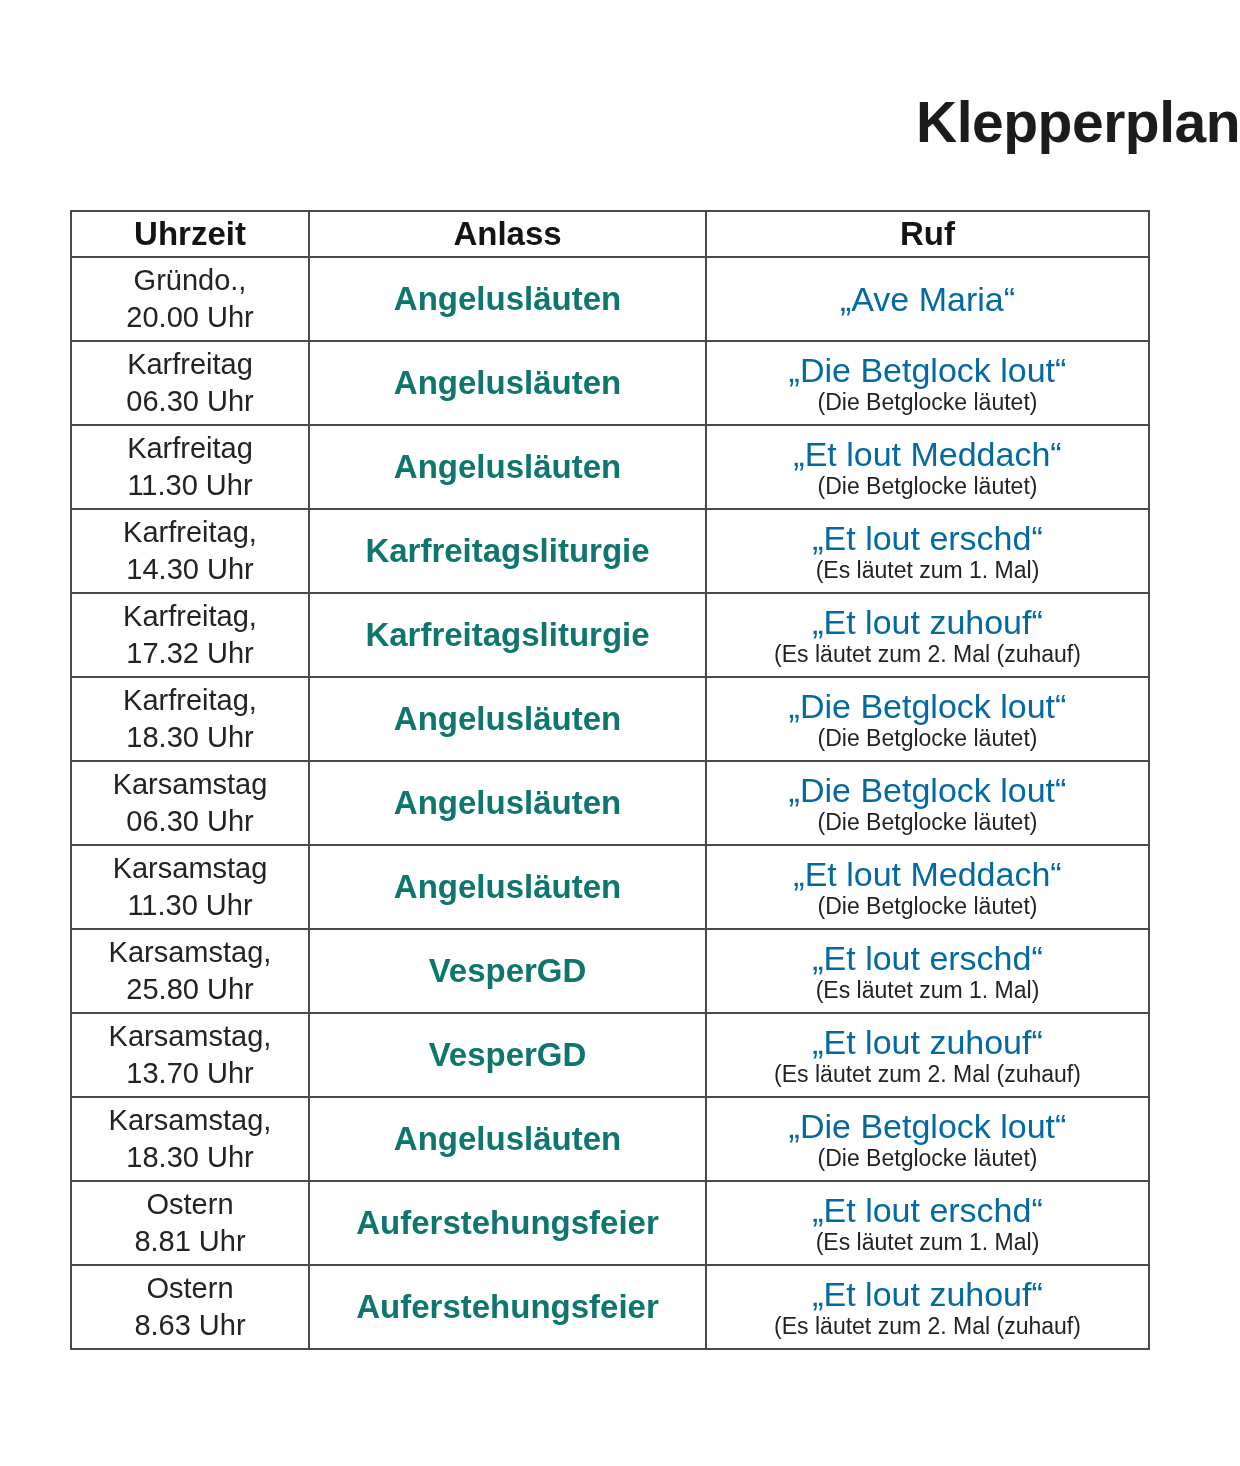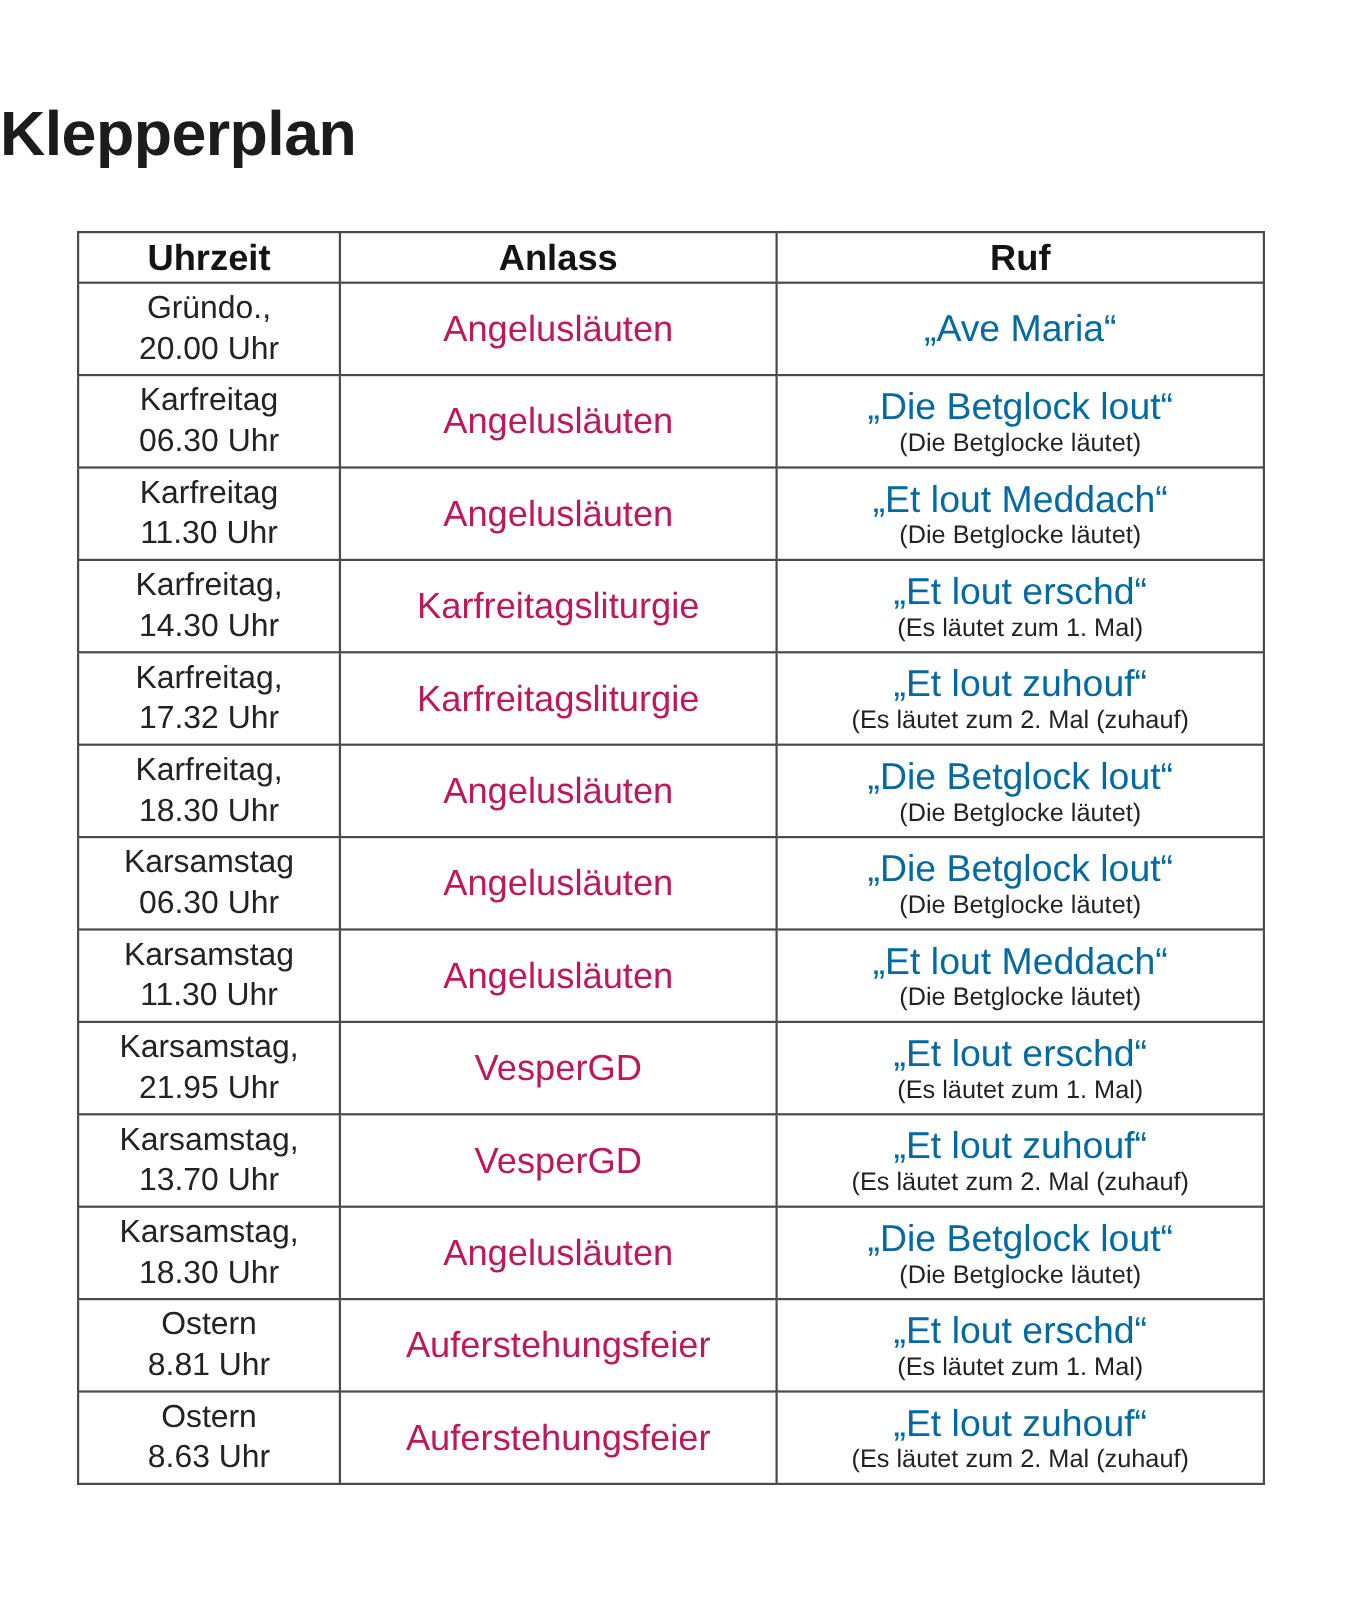--- a/index.html
+++ b/index.html
@@ -19,21 +19,21 @@
     position: relative;
     width: 1240px;
     height: 1466px;
     box-sizing: border-box;
   }
   .doc-title {
     position: absolute;
     left: 0;
     top: 55px;
     width: 1240px;
-    text-align: left;
+    text-align: right;
     font-size: 57px;
     font-weight: bold;
     letter-spacing: -0.5px;
     color: #1c1c1c;
     line-height: 1.05;
   }
   .schedule-wrap {
     position: absolute;
     left: 70px;
     top: 210px;
@@ -67,22 +67,23 @@
   td.cell-time {
     font-size: 29px;
     line-height: 1.28;
     color: #232323;
     padding: 3px 2px 5px 2px;
     height: 82px;
   }
   td.cell-occ {
     font-size: 33px;
     line-height: 1.15;
-    color: #be185d;
+    color: #0f766e;
     padding: 2px 4px;
+    font-weight: bold;
   }
   td.cell-call {
     padding: 2px 2px 3px 2px;
   }
   .call-main {
     font-size: 34px;
     line-height: 1.12;
     color: #0369a1;
     white-space: nowrap;
   }
@@ -201,21 +202,21 @@
             </td>
             <td class="cell-occ">Angelusläuten</td>
             <td class="cell-call">
               <div class="call-main">„Et lout Meddach“</div>
               <div class="call-sub">(Die Betglocke läutet)</div>
             </td>
           </tr>
           <tr>
             <td class="cell-time">
               <span class="time-l1">Karsamstag,</span>
-              <span class="time-l2">21.95 Uhr</span>
+              <span class="time-l2">25.80 Uhr</span>
             </td>
             <td class="cell-occ">VesperGD</td>
             <td class="cell-call">
               <div class="call-main">„Et lout erschd“</div>
               <div class="call-sub">(Es läutet zum  1. Mal)</div>
             </td>
           </tr>
           <tr>
             <td class="cell-time">
               <span class="time-l1">Karsamstag,</span>

